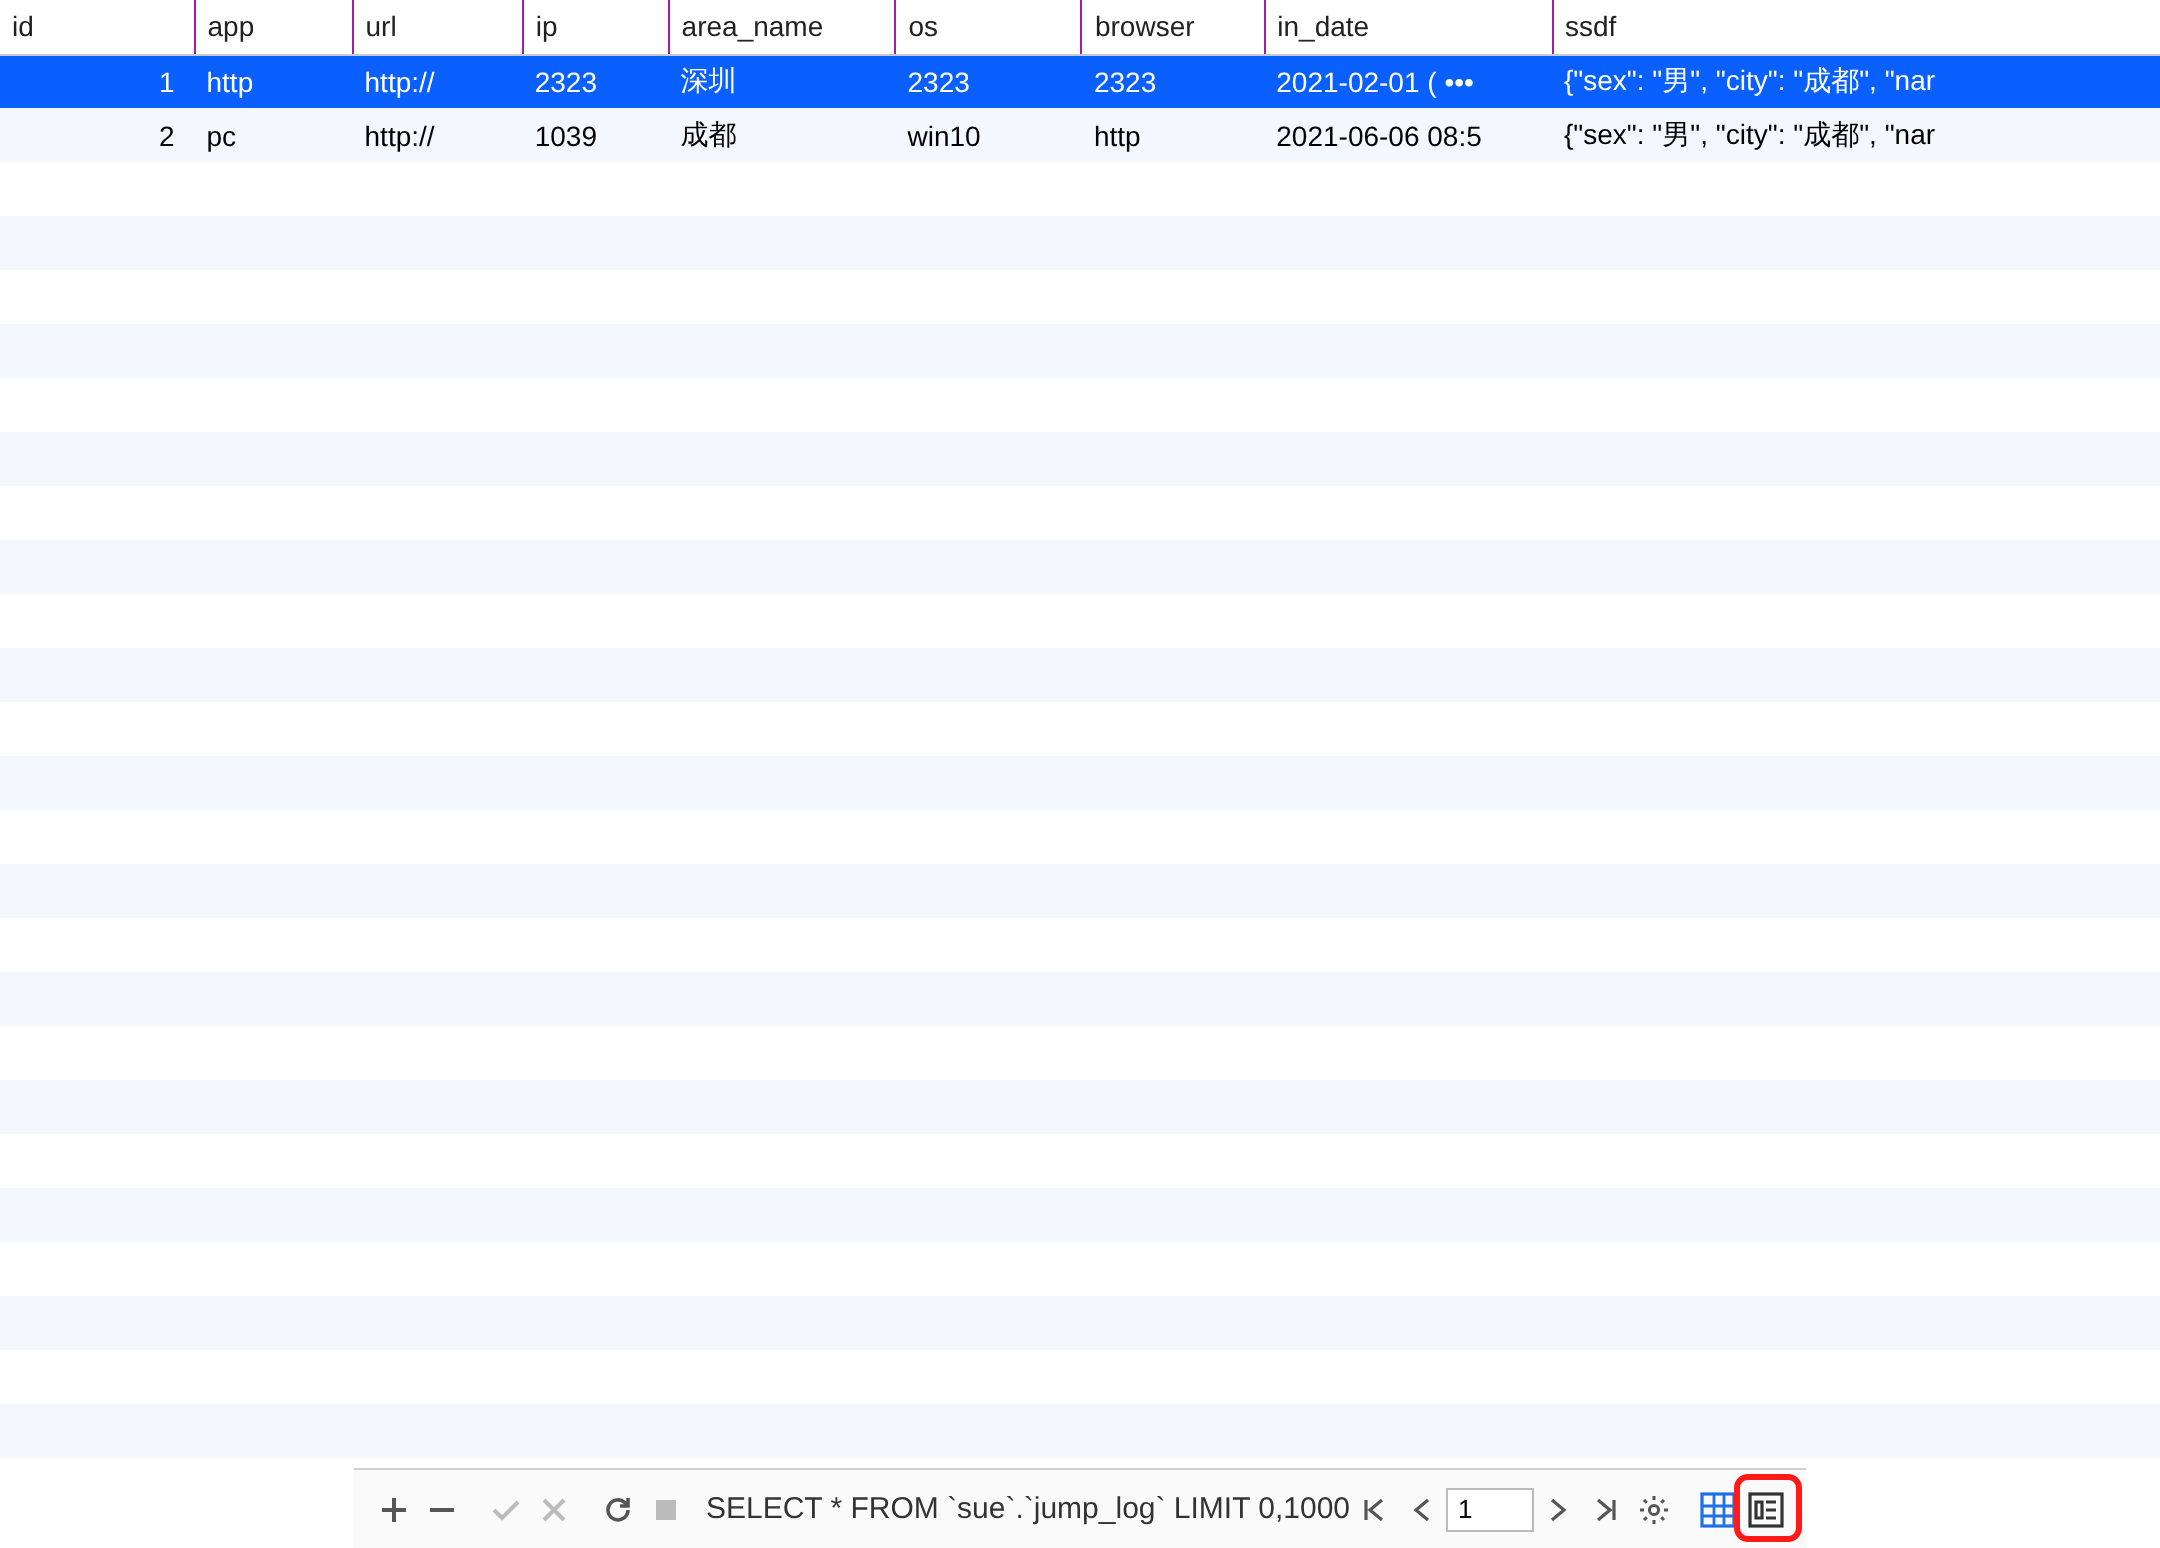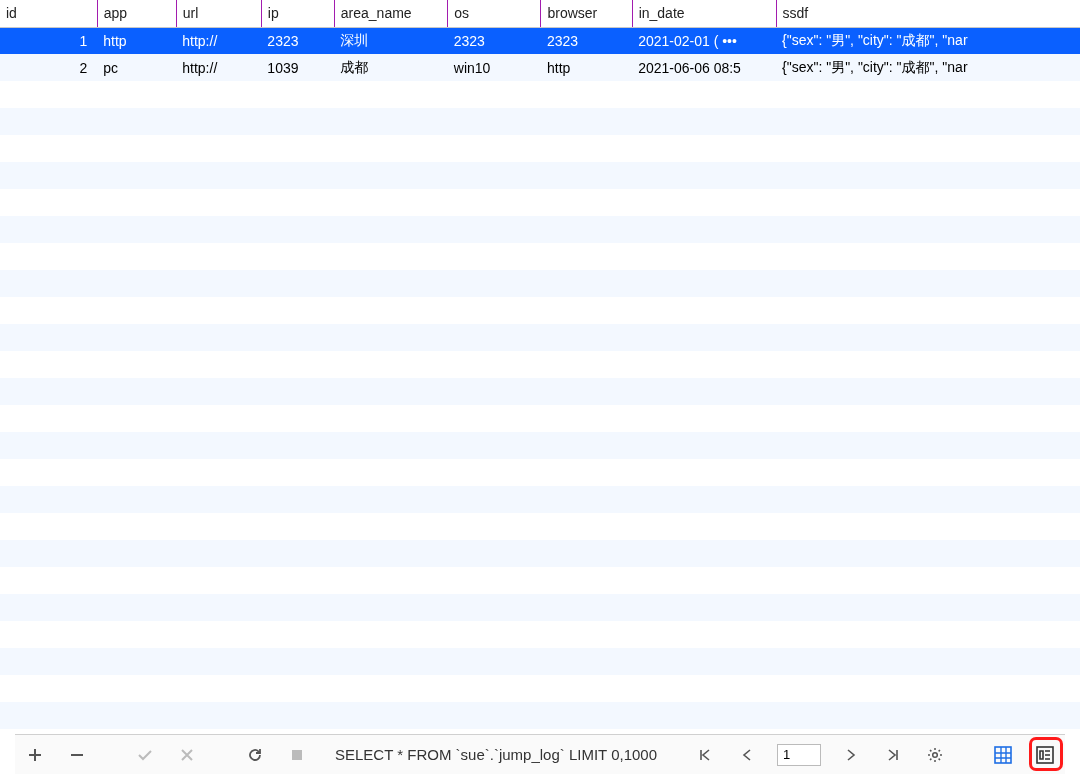--- a/index.html
+++ b/index.html
@@ -8,21 +8,21 @@
 .grid { flex: 1 1 auto; overflow: hidden; position: relative; }
 table { border-collapse: collapse; width: 100%; table-layout: fixed; }
 th, td { text-align: left; padding: 4px 6px; height: 27px; font-weight: 400; white-space: nowrap; overflow: hidden; text-overflow: clip; }
 thead th { background: #fff; border-left: 1px solid #a21caf; border-bottom: 1px solid #c8c8c8; color: #222; font-size: 14px; }
 thead th:first-child { border-left: none; }
 tbody tr { height: 27px; }
 tbody tr.stripe-a { background: #ffffff; }
 tbody tr.stripe-b { background: #f3f8ff; }
 tbody tr.selected td { background: #0a60ff; color: #fff; }
 td.num { text-align: right; padding-right: 10px; }
-.toolbar { flex: 0 0 40px; display: flex; align-items: center; gap: 18px; padding: 0 8px; border-top: 1px solid #d0d0d0; background: #fafafa; position: relative; }
+.toolbar { flex: 0 0 40px; display: flex; align-items: center; gap: 0; padding: 0 8px; border-top: 1px solid #d0d0d0; background: #fafafa; position: relative; }
 .tb-btn { width: 24px; height: 24px; display: inline-flex; align-items: center; justify-content: center; color: #555; cursor: pointer; }
 .tb-btn.dis { color: #bbb; }
 .tb-sep { width: 8px; }
 .sql { flex: 0 0 auto; margin-left: 8px; color: #333; font-size: 15px; }
 .spacer { flex: 1 1 auto; }
 .page-input { width: 44px; height: 22px; border: 1px solid #bbb; text-align: left; padding: 0 5px; font-size: 13px; }
 .tb-btn svg { width: 16px; height: 16px; display: block; }
 .tb-btn.big svg { width: 18px; height: 18px; }
 .highlight-box { position: absolute; width: 34px; height: 34px; border: 3px solid #ff1a1a; border-radius: 7px; pointer-events: none; }
 .col-id{width:96px}.col-app{width:78px}.col-url{width:84px}.col-ip{width:72px}.col-area{width:112px}.col-os{width:92px}.col-browser{width:90px}.col-date{width:142px}.col-extra{width:300px}

